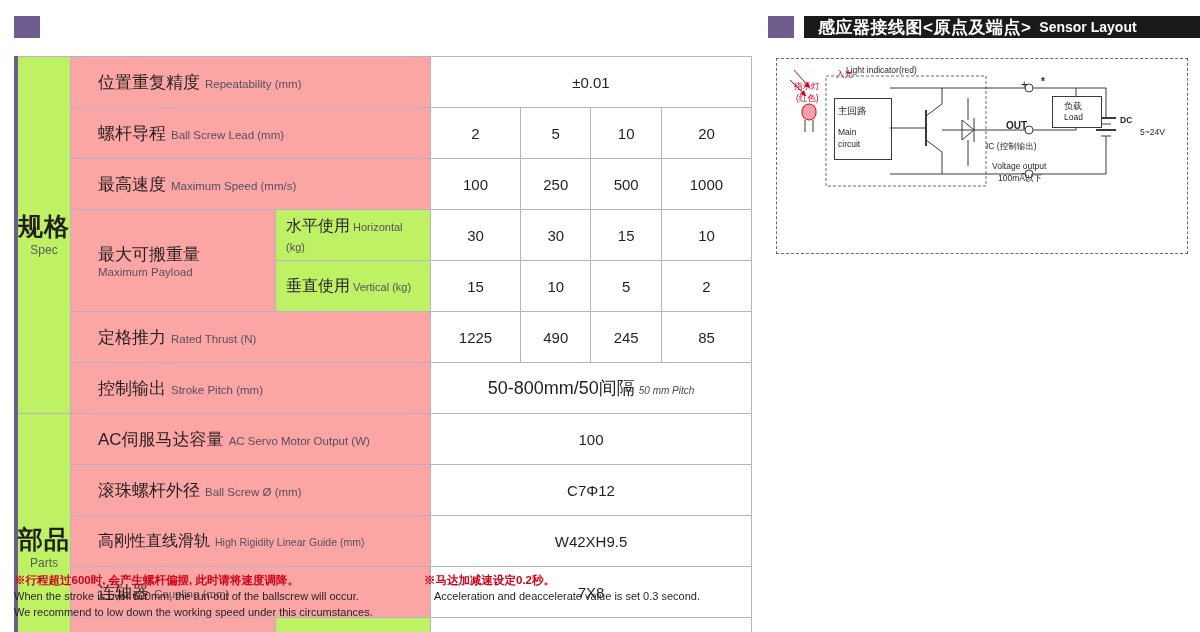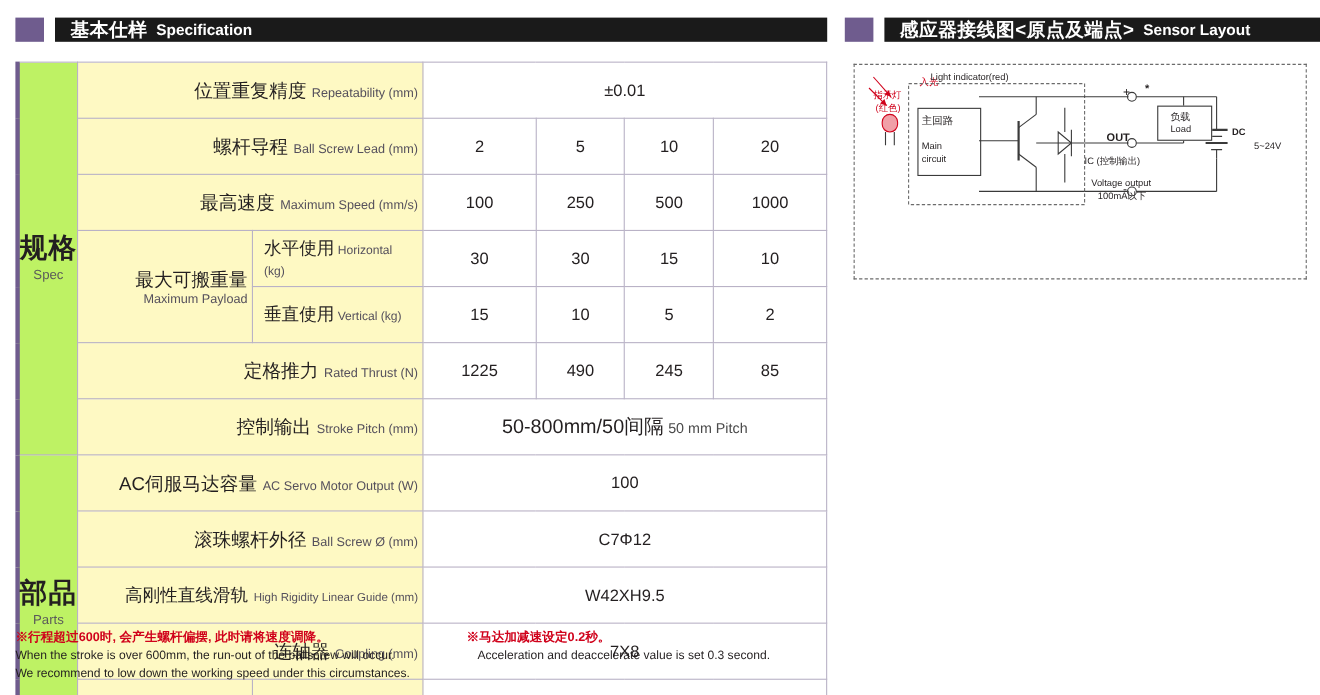--- a/index.html
+++ b/index.html
@@ -24,31 +24,31 @@
   
   #spec-table{position:absolute;left:14px;top:56px;width:738px;border-collapse:collapse;}
   #spec-table td{border:1px solid #b9b2c6;font-size:15px;color:#231f20;}
   .sidecell{
     background:#bef264;border-left:4px solid #6f5c8e !important;
     width:52px;text-align:center;vertical-align:middle;padding:0;
   }
   .side-cn{font-size:25px;font-weight:bold;line-height:1.08;letter-spacing:1px;}
   .side-en{font-size:12px;color:#5a5a5a;margin-top:3px;}
   .lbl{
-    background:#fef9c3;padding:6px 4px;text-align:right;
+    background:#fca5a5;padding:6px 27px;
   }
   .lbl .cn{font-size:17px;color:#231f20;}
   .lbl .en{font-size:11.5px;color:#55505c;margin-left:5px;}
   .lbl.small .cn{font-size:16px;}
-  .sublbl{background:#fef9c3;padding:6px 10px;width:134px;}
+  .sublbl{background:#bef264;padding:6px 10px;width:134px;}
   .sublbl .cn{font-size:16px;}
   .sublbl .en{font-size:11px;color:#55505c;margin-left:3px;}
   .val{text-align:center;font-size:17px;background:#ffffff;padding:6px 2px;}
   .val.wide{font-size:19px;}
-  .val .sub{font-size:13px;color:#4a4a4a;margin-left:4px;}
+  .val .sub{font-size:10px;color:#4a4a4a;margin-left:4px;font-style:italic;}
   .rowtall td{height:38px;}
 
   
   #sensor-box{position:absolute;left:776px;top:58px;width:412px;height:196px;}
   #sensor-box .dash{position:absolute;inset:0;border:1px dashed #6b6b6b;}
   .lbl-tiny{position:absolute;font-size:8.5px;color:#231f20;line-height:1.15;}
   .lbl-tiny.red{color:#d0021b;}
   .box-solid{position:absolute;border:1px solid #3a3a3a;background:#fff;}
 
   
@@ -56,24 +56,20 @@
   .note .cn{color:#d0021b;font-weight:bold;font-size:11.5px;}
   .note .en{color:#231f20;}
   #note-left{left:14px;top:572px;width:420px;}
   #note-right{left:424px;top:572px;width:360px;}
 </style>
 </head>
 <body>
 
 <div class="hdr" id="hdr-spec">
   <div class="swatch"></div>
-  <div class="bar">
-    <span class="cn">基本仕样</span>
-    <span class="en">Specification</span>
-  </div>
 </div>
 
 <div class="hdr" id="hdr-sensor">
   <div class="swatch"></div>
   <div class="bar">
     <span class="cn">感应器接线图&lt;原点及端点&gt;</span>
     <span class="en">Sensor Layout</span>
   </div>
 </div>
 

